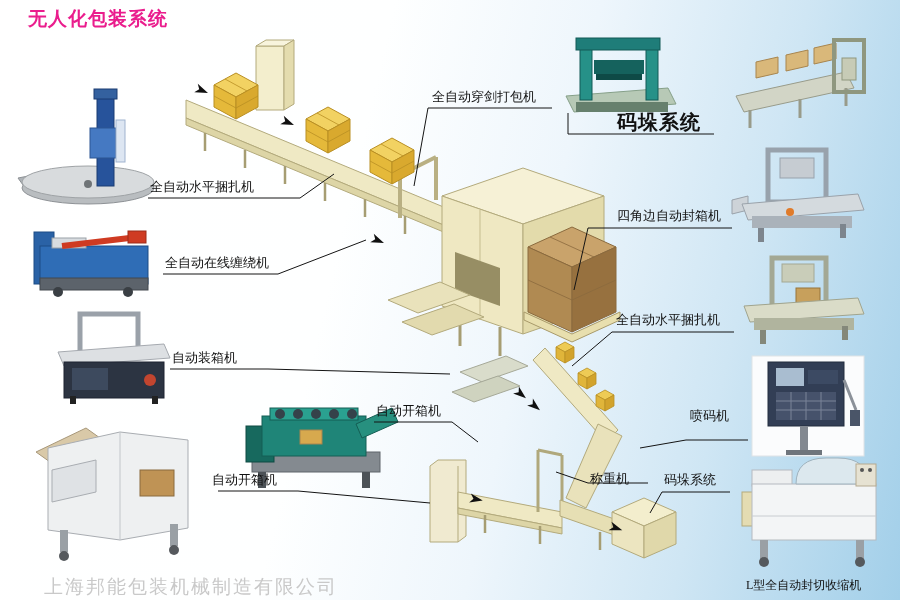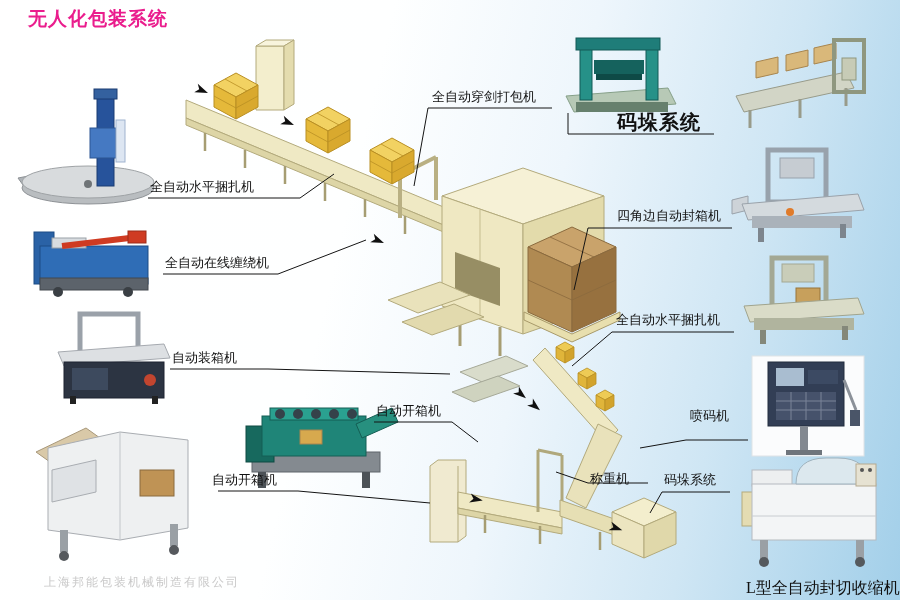--- a/index.html
+++ b/index.html
@@ -9,23 +9,23 @@
     background:linear-gradient(103deg,#ffffff 0%,#feffff 38%,#eef6fc 58%,#cfe6f4 78%,#a2cfe9 100%);
   }
   .page-title{
     position:absolute;left:28px;top:6px;font-size:19px;font-weight:bold;
     color:#ea1d8d;white-space:nowrap;letter-spacing:1px;
   }
   .lbl{
     position:absolute;font-size:13px;color:#111;white-space:nowrap;line-height:1.2;
   }
   .lbl-big{font-size:20px;font-weight:bold;letter-spacing:1px;}
-  .lbl-sm{font-size:16px;}
+  .lbl-sm{font-size:12px;}
   .watermark{
-    position:absolute;left:44px;top:574px;font-size:12px;color:#c9c9c9;
+    position:absolute;left:44px;top:574px;font-size:19px;color:#c9c9c9;
     letter-spacing:2px;white-space:nowrap;
   }
   svg.canvas{position:absolute;left:0;top:0;}
 </style>
 </head>
 <body>
 
 <div class="stage">
 
   <svg class="canvas" width="900" height="600" viewBox="0 0 900 600">

